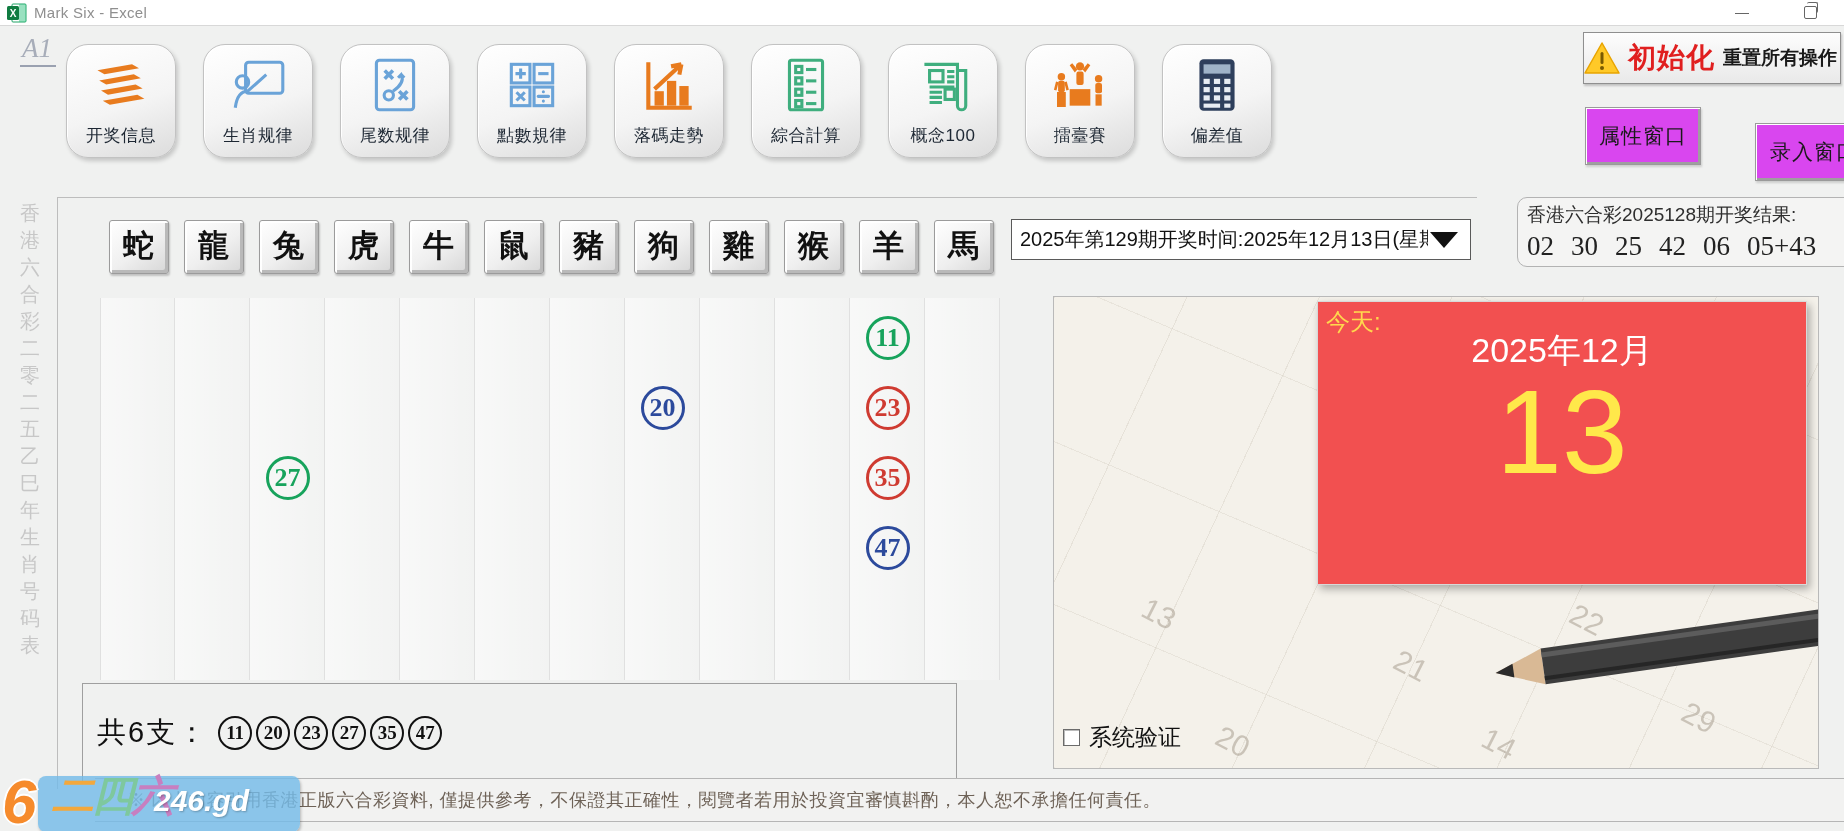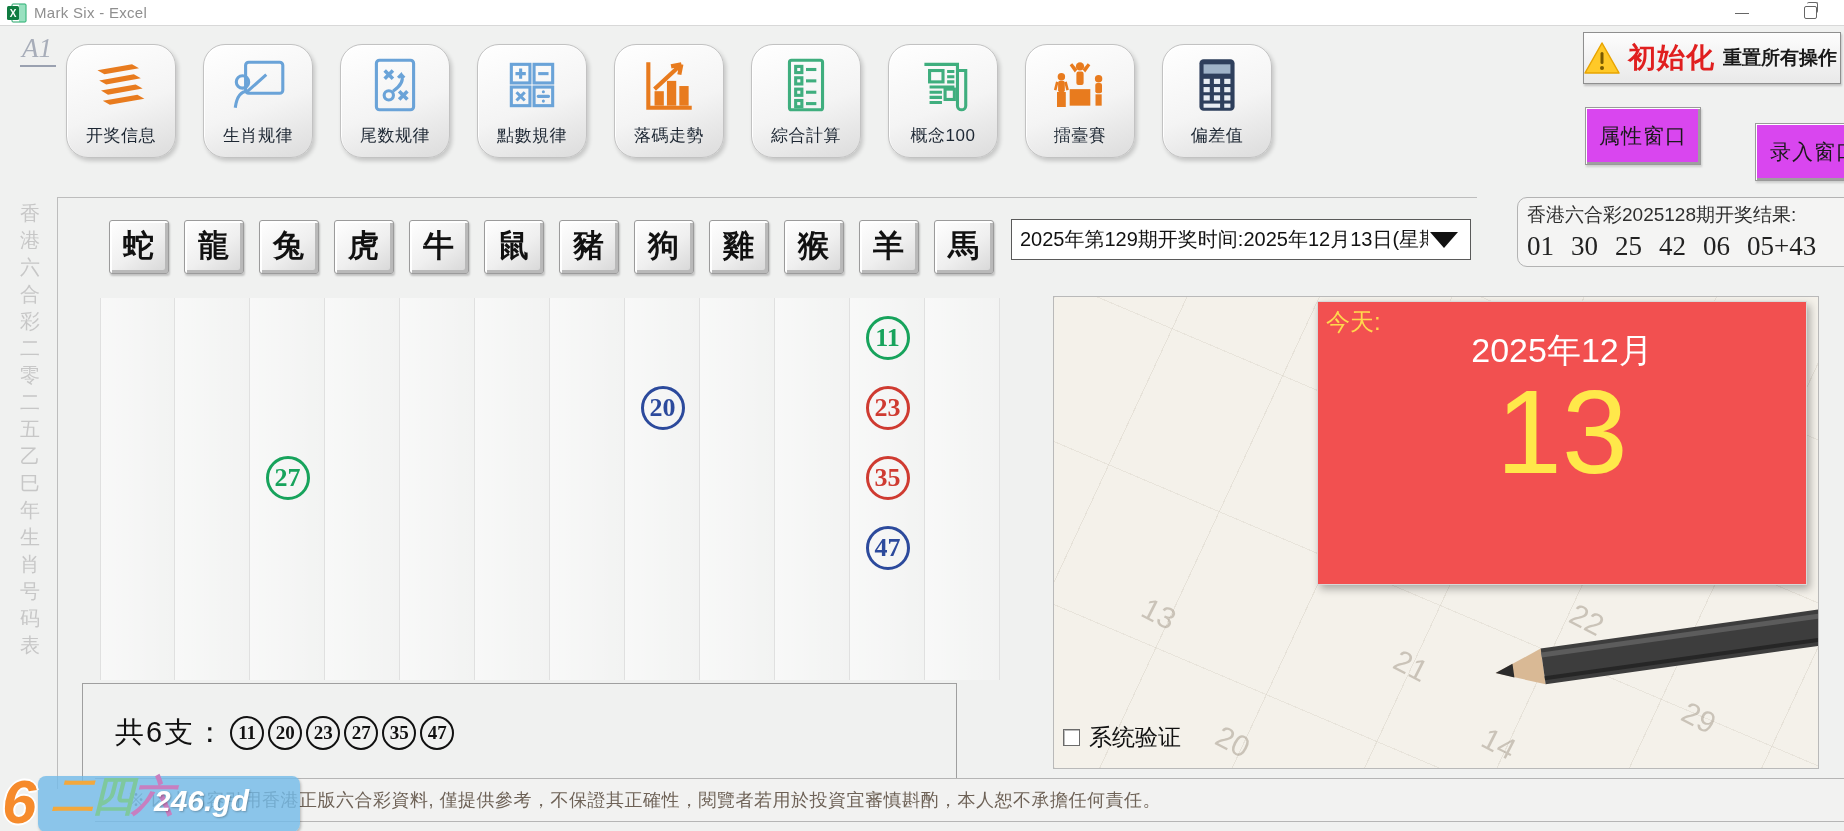--- a/index.html
+++ b/index.html
@@ -94,21 +94,21 @@
   .month-lab{position:absolute;left:0;right:0;top:26px;text-align:center;font-size:34px;color:#ffffff;}
   .day-num{position:absolute;left:0;right:0;top:62px;text-align:center;font-size:118px;color:#ffe84a;}
   .day-info{position:absolute;left:0;right:0;top:212px;text-align:center;font-size:29px;color:#ffffff;}
   .pencil{position:absolute;right:-12px;bottom:88px;transform:rotate(-8deg);}
   .chk-row{position:absolute;left:9px;bottom:15px;display:flex;align-items:center;gap:9px;cursor:pointer;}
   .chk-box{width:15px;height:15px;background:#fff;border:1px solid #6b6b6b;box-shadow:inset 1px 1px 0 #bbb;}
   .chk-label{font-size:23px;color:#111;}
 
   
   .summary{left:82px;top:683px;width:875px;height:100px;border:1px solid #9f9f9f;
-     display:flex;align-items:center;padding-left:32px;box-sizing:border-box;gap:4px;}
+     display:flex;align-items:center;padding-left:14px;box-sizing:border-box;gap:10px;}
   .sum-label{font-size:29px;color:#111;letter-spacing:2px;}
   .sum-balls{display:flex;gap:4px;}
   .sball{width:34px;height:34px;border-radius:50%;border:2.5px solid #111;box-sizing:border-box;
      text-align:center;line-height:29px;font-family:"Liberation Serif",serif;font-size:19px;
      font-weight:700;color:#111;}
 
   
   .disc-bar{left:95px;top:778px;width:1749px;height:42px;border-top:1px solid #b5b5b5;
      border-bottom:1px solid #b5b5b5;background:#f2f2f1;display:flex;align-items:center;}
   .disc-text{margin-left:32px;font-size:18px;color:#6e6257;letter-spacing:.5px;}
@@ -309,21 +309,21 @@
   </div>
 
 <div class="abs combo">
   <div class="combo-text">2025年第129期开奖时间:2025年12月13日(星期六)</div>
   <div class="combo-arrow"></div>
 </div>
 
 <div class="abs result-panel">
   <div class="result-title">香港六合彩2025128期开奖结果:</div>
   <div class="result-nums">
-      <span>01</span>
+      <span>02</span>
       <span>30</span>
       <span>25</span>
       <span>42</span>
       <span>06</span>
       <span>05+43</span>
     </div>
 </div>
 
 <div class="abs cal-panel">
   <div class="cal-tex"></div>

